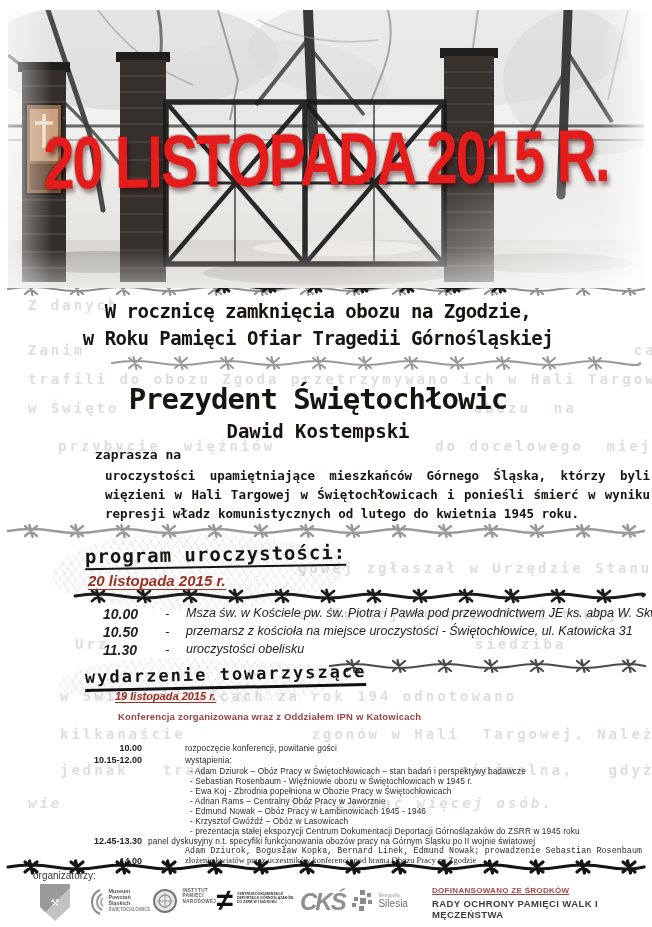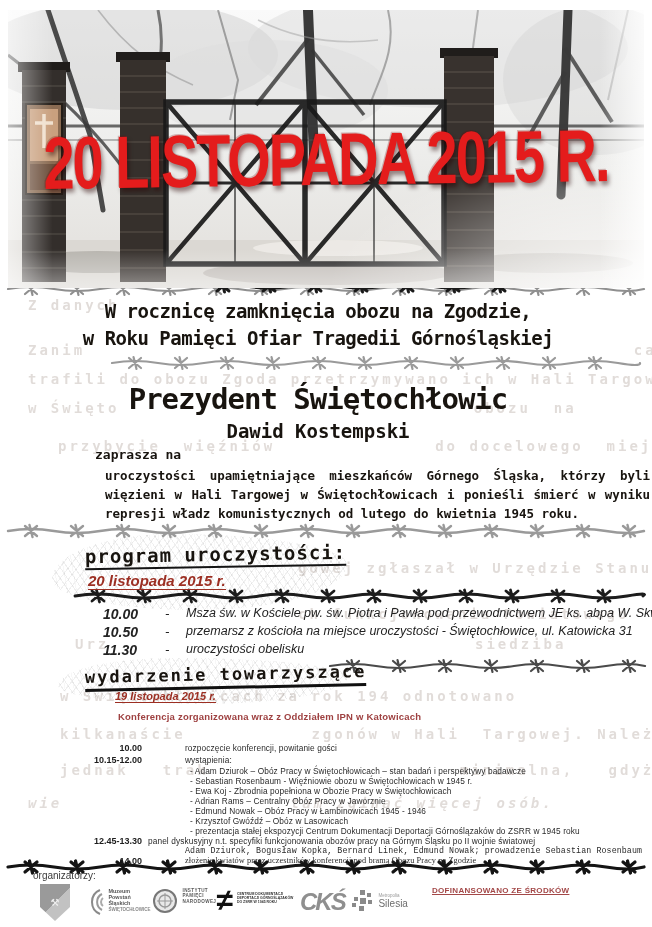--- a/index.html
+++ b/index.html
@@ -425,15 +425,16 @@
         </g>
     </svg>
     <span class="logo-textcol" style="vertical-align:middle;">
       <small style="font-size:4.5px;color:#9a9a9a;">Metropolia</small>
       <small style="font-size:10px;color:#6e6e6e;">Silesia</small>
     </span>
   </div>
 
   <div class="funding">
     <div class="funding1">DOFINANSOWANO ZE ŚRODKÓW</div>
+    <div class="funding2">RADY OCHRONY PAMIĘCI WALK I MĘCZEŃSTWA</div>
   </div>
 
 </div>
 
 </body></html>

